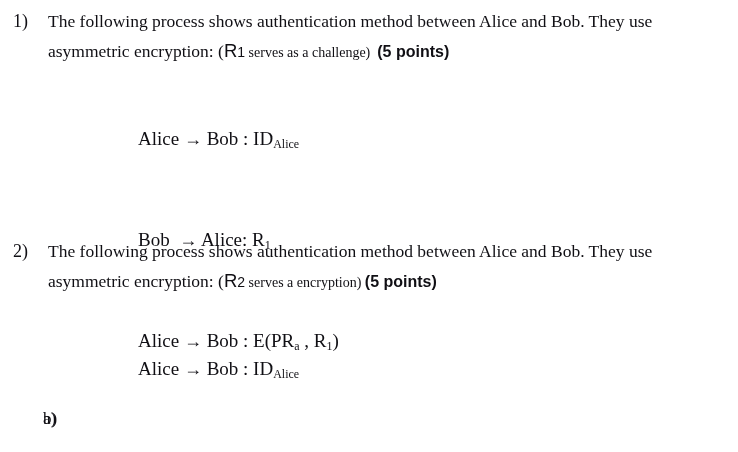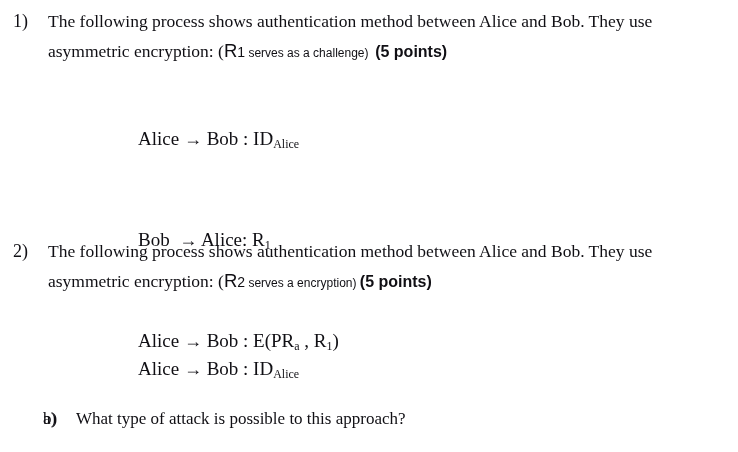--- a/index.html
+++ b/index.html
@@ -43,22 +43,22 @@
     position: absolute;
     left: 13px;
     top: 0;
     font-size: 18px;
     line-height: 30px;
   }
   .q-line-1 { }
   .q-line-2 { }
 
   .sans {
-    font-family: Liberation Sans, sans-serif;
-    font-size: 12px;
+    font-family: Liberation Serif, serif;
+    font-size: 14px;
   }
   .sans-bold {
     font-family: "Liberation Sans", "DejaVu Sans", sans-serif;
     font-size: 16px;
     font-weight: bold;
   }
   .bigR {
     font-family: "Liberation Sans", "DejaVu Sans", sans-serif;
     font-size: 18.5px;
   }
@@ -120,21 +120,20 @@
 
       <div class="pline"><span>Alice </span><span class="arrow">→</span><span> Bob : </span><span>E(PR</span><sub>a</sub><span> , R</span><sub>1</sub><span>)</span></div>
     </div>
 
     <div class="subitems">
       <div class="subitem">
         <span class="sub-label">a)</span>
       </div>
       <div class="subitem">
         <span class="sub-label">b)</span>
-        <span>What type of attack is possible to this approach?</span>
       </div>
     </div>
   </div>
 
   <div class="question" id="question-2">
 
     <div class="q-head">
       <span class="q-num">2)</span>
       <div class="q-line-1">The following process shows authentication method between Alice and Bob. They use</div>
       <div class="q-line-2"><span>asymmetric encryption: (</span><span class="bigR">R</span><span class="sub-sans">2</span><span class="sans"> serves a encryption)</span><span class="sans"> </span><span class="sans-bold">(5 points)</span></div>

